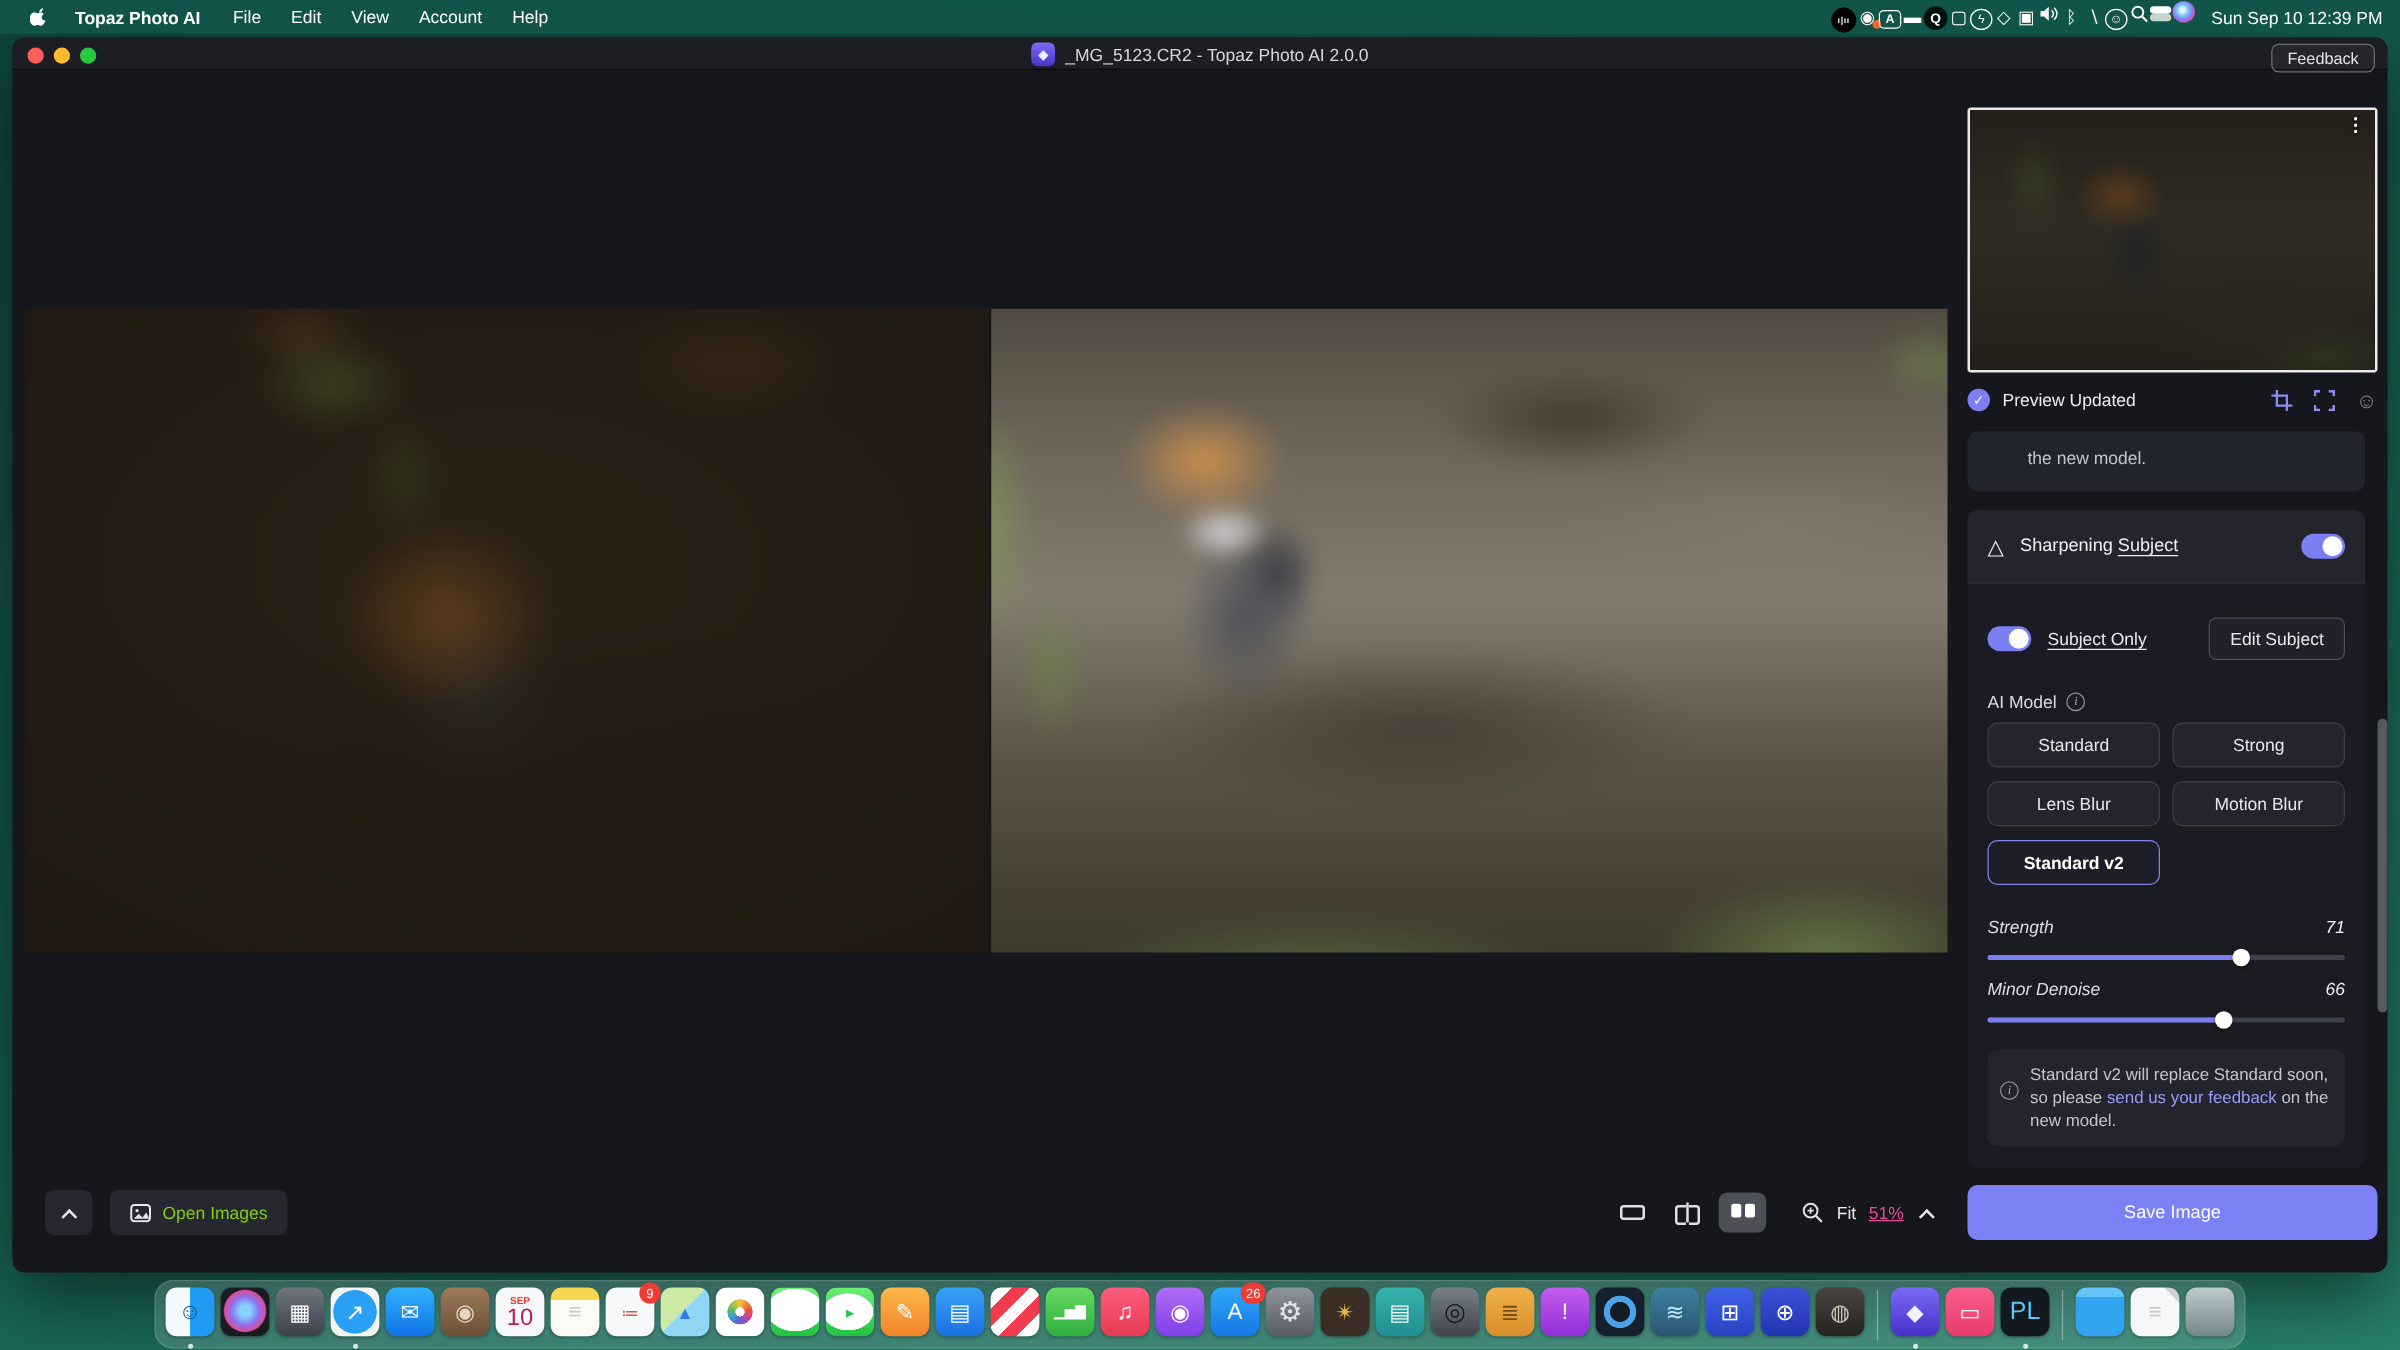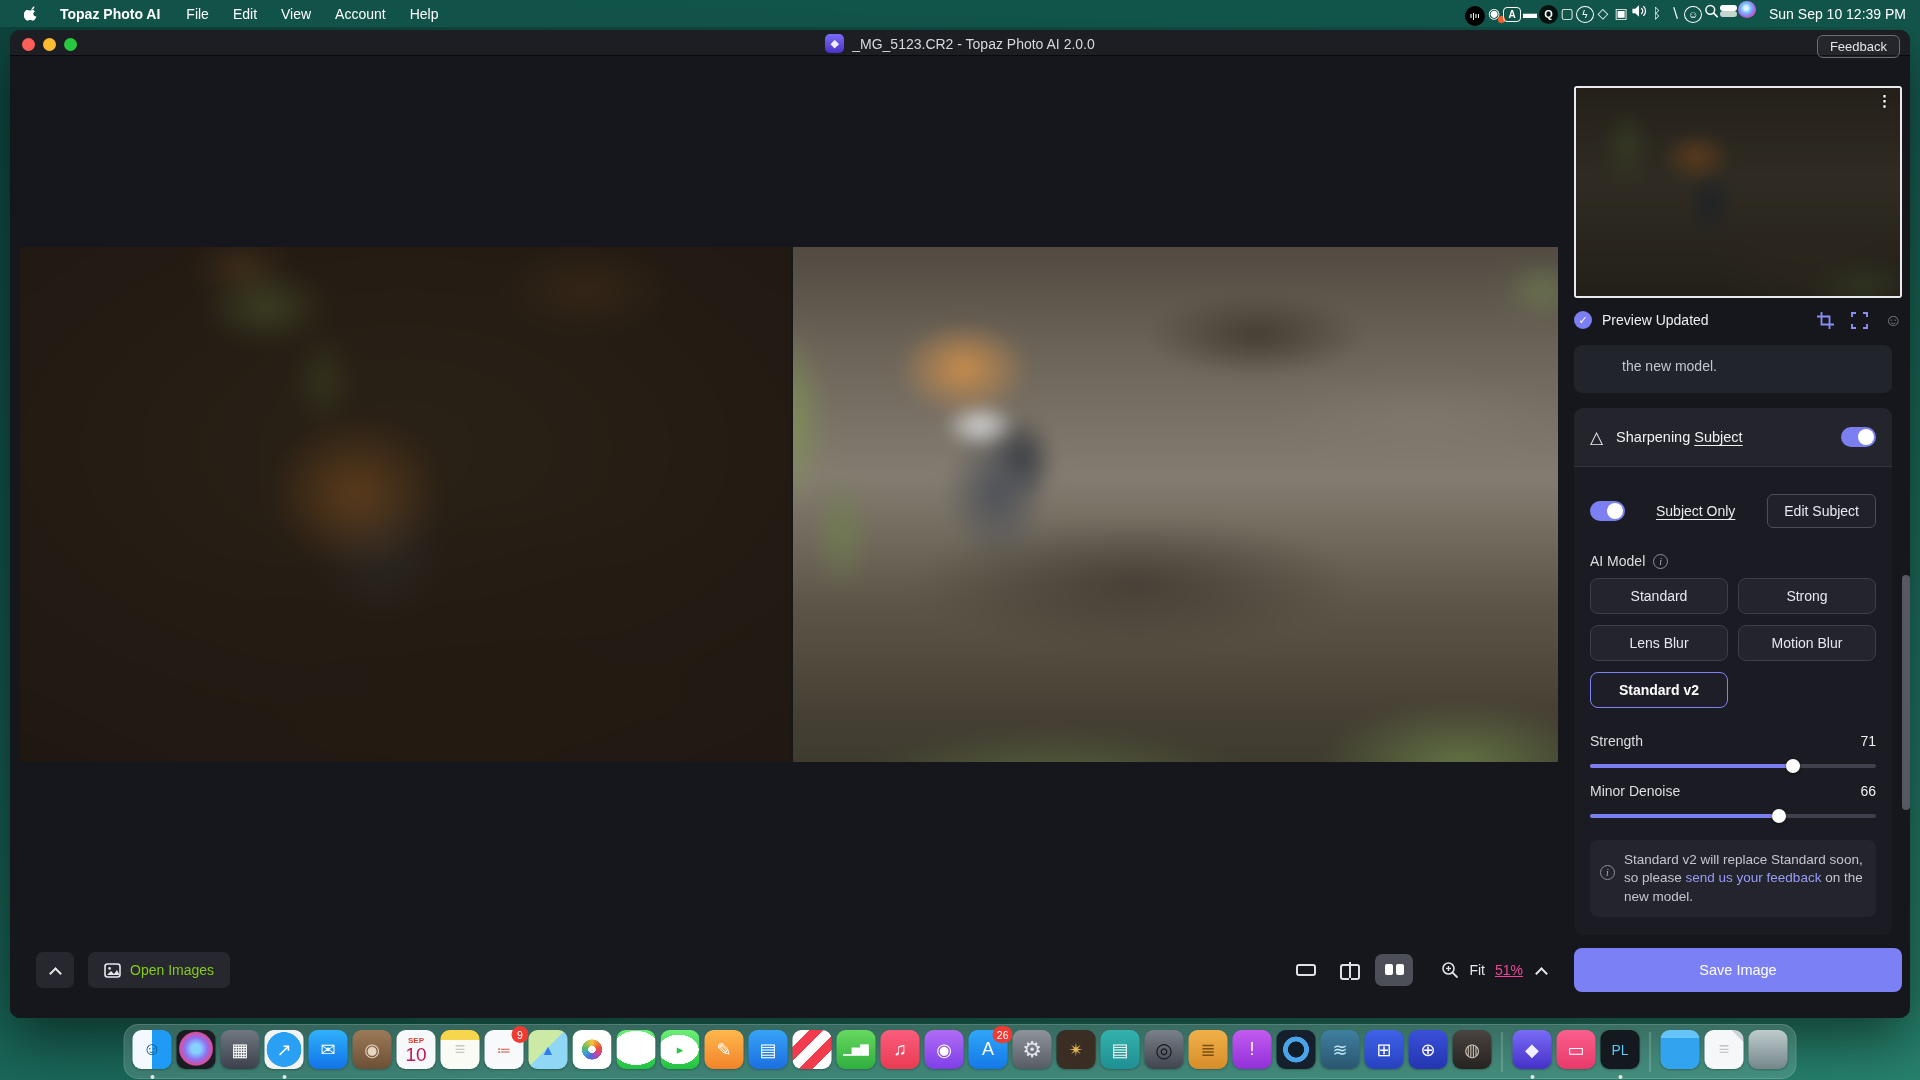--- a/index.html
+++ b/index.html
@@ -126,33 +126,33 @@
   .sharp-card { position:absolute; left:2px; top:352px; width:318px; height:527px; background:#1b1c23; border-radius:9px; }
   .sharp-head { height:59px; background:#23242c; border-radius:9px 9px 0 0; border-bottom:1px solid #34353e;
     display:flex; align-items:center; padding:0 16px; }
   .tri-icon { color:#e8eaee; font-size:17px; margin-right:13px; }
   .sharp-title { color:#eef0f4; font-size:14.5px; }
   .sharp-title u { text-decoration:underline; text-underline-offset:3px; }
   .card-body { padding:22px 16px 0 16px; }
   .tog { width:35px; height:20px; border-radius:10px; background:#7b7ff2; position:relative; }
   .tog i { position:absolute; right:2px; top:2px; width:16px; height:16px; border-radius:50%; background:#fff; }
   .head-tog { margin-left:auto; }
-  .subject-row { display:flex; align-items:center; height:44px;gap:18px; }
+  .subject-row { display:flex; align-items:center; height:44px; }
   .subject-label { color:#e8eaef; font-size:14px; margin-left:13px; text-decoration:underline; text-underline-offset:3px;}
   .edit-subject-btn { margin-left:auto; border:1px solid #4b4d57; background:#20212a; color:#e8eaef; font-size:14px;
     border-radius:6px; padding:8px 16px; }
   .ai-row { display:flex; align-items:center; gap:8px; margin-top:18px; height:20px; }
   .ai-label { color:#dcdee4; font-size:14px; }
   .info-i { width:15px; height:15px; border-radius:50%; border:1.2px solid #8d909a; color:#aeb1bb; font-size:10px;
     display:inline-flex; align-items:center; justify-content:center; font-style:italic; font-family:"Liberation Serif",serif;}
   .model-grid { margin-top:7px; display:grid; grid-template-columns:1fr 1fr; gap:11px 10px; }
   .model-btn { height:36px; border-radius:8px; background:#23242e; border:1px solid #3c3e49; color:#e6e8ee;
     font-size:14px; display:flex; align-items:center; justify-content:center; }
   .model-btn.sel { background:#1d1e28; border:1.8px solid #7f83f2; font-weight:bold; color:#fff; }
-  .slider-block { margin-top:23px; }
+  .slider-block { margin-top:23px;font-style:italic; }
   .slider-block.second { margin-top:13px; }
   .slider-head { display:flex; align-items:center; color:#dcdee4; font-size:14px; height:20px;}
   .slider-val { margin-left:auto; color:#eef0f4; }
   .slider-track { position:relative; height:4px; border-radius:2px; background:#3f414c; margin-top:13px; }
   .slider-fill { position:absolute; left:0; top:0; bottom:0; border-radius:2px; background:#7b7ff2; }
   .slider-thumb { position:absolute; top:50%; width:14px; height:14px; border-radius:50%; background:#fff;
     transform:translate(-50%,-50%); box-shadow:0 1px 3px rgba(0,0,0,.5);}
   .note-box { margin-top:22px; background:#23242c; border-radius:8px; padding:11px 12px 11px 10px; display:flex; gap:9px;}
   .note-text { color:#c3c6ce; font-size:13.5px; line-height:1.36; width:256px;}
   .note-text a { color:#989cf8; text-decoration:none; }
@@ -463,21 +463,21 @@
     </div>
     <div class="dock-sep"></div>
     <div class="dock-item">
       <div class="dock-ic" style="background: linear-gradient(rgb(122, 108, 246), rgb(69, 48, 200)); color: rgb(242, 240, 255);">◆</div>
       <span class="run-dot"></span>
     </div>
     <div class="dock-item">
       <div class="dock-ic" style="background: linear-gradient(rgb(250, 95, 141), rgb(232, 58, 106)); color: rgb(255, 255, 255);">▭</div>
     </div>
     <div class="dock-item">
-      <div class="dock-ic" style="background: rgb(20, 24, 31); color: rgb(91, 200, 245); font-size: 14px;">PL</div>
+      <div class="dock-ic" style="background: rgb(20, 24, 31); color: rgb(91, 200, 245); font-size: 20px;">PL</div>
       <span class="run-dot"></span>
     </div>
     <div class="dock-sep"></div>
     <div class="dock-item">
       <div class="dock-ic" style="background: linear-gradient(rgb(102, 196, 248) 0px, rgb(102, 196, 248) 20%, rgb(50, 163, 238) 20%);"></div>
     </div>
     <div class="dock-item">
       <div class="dock-ic" style="background: linear-gradient(225deg, rgb(205, 209, 216) 0px, rgb(205, 209, 216) 16%, rgb(246, 247, 249) 16%); color: rgb(194, 198, 204);">≡</div>
     </div>
     <div class="dock-item">

